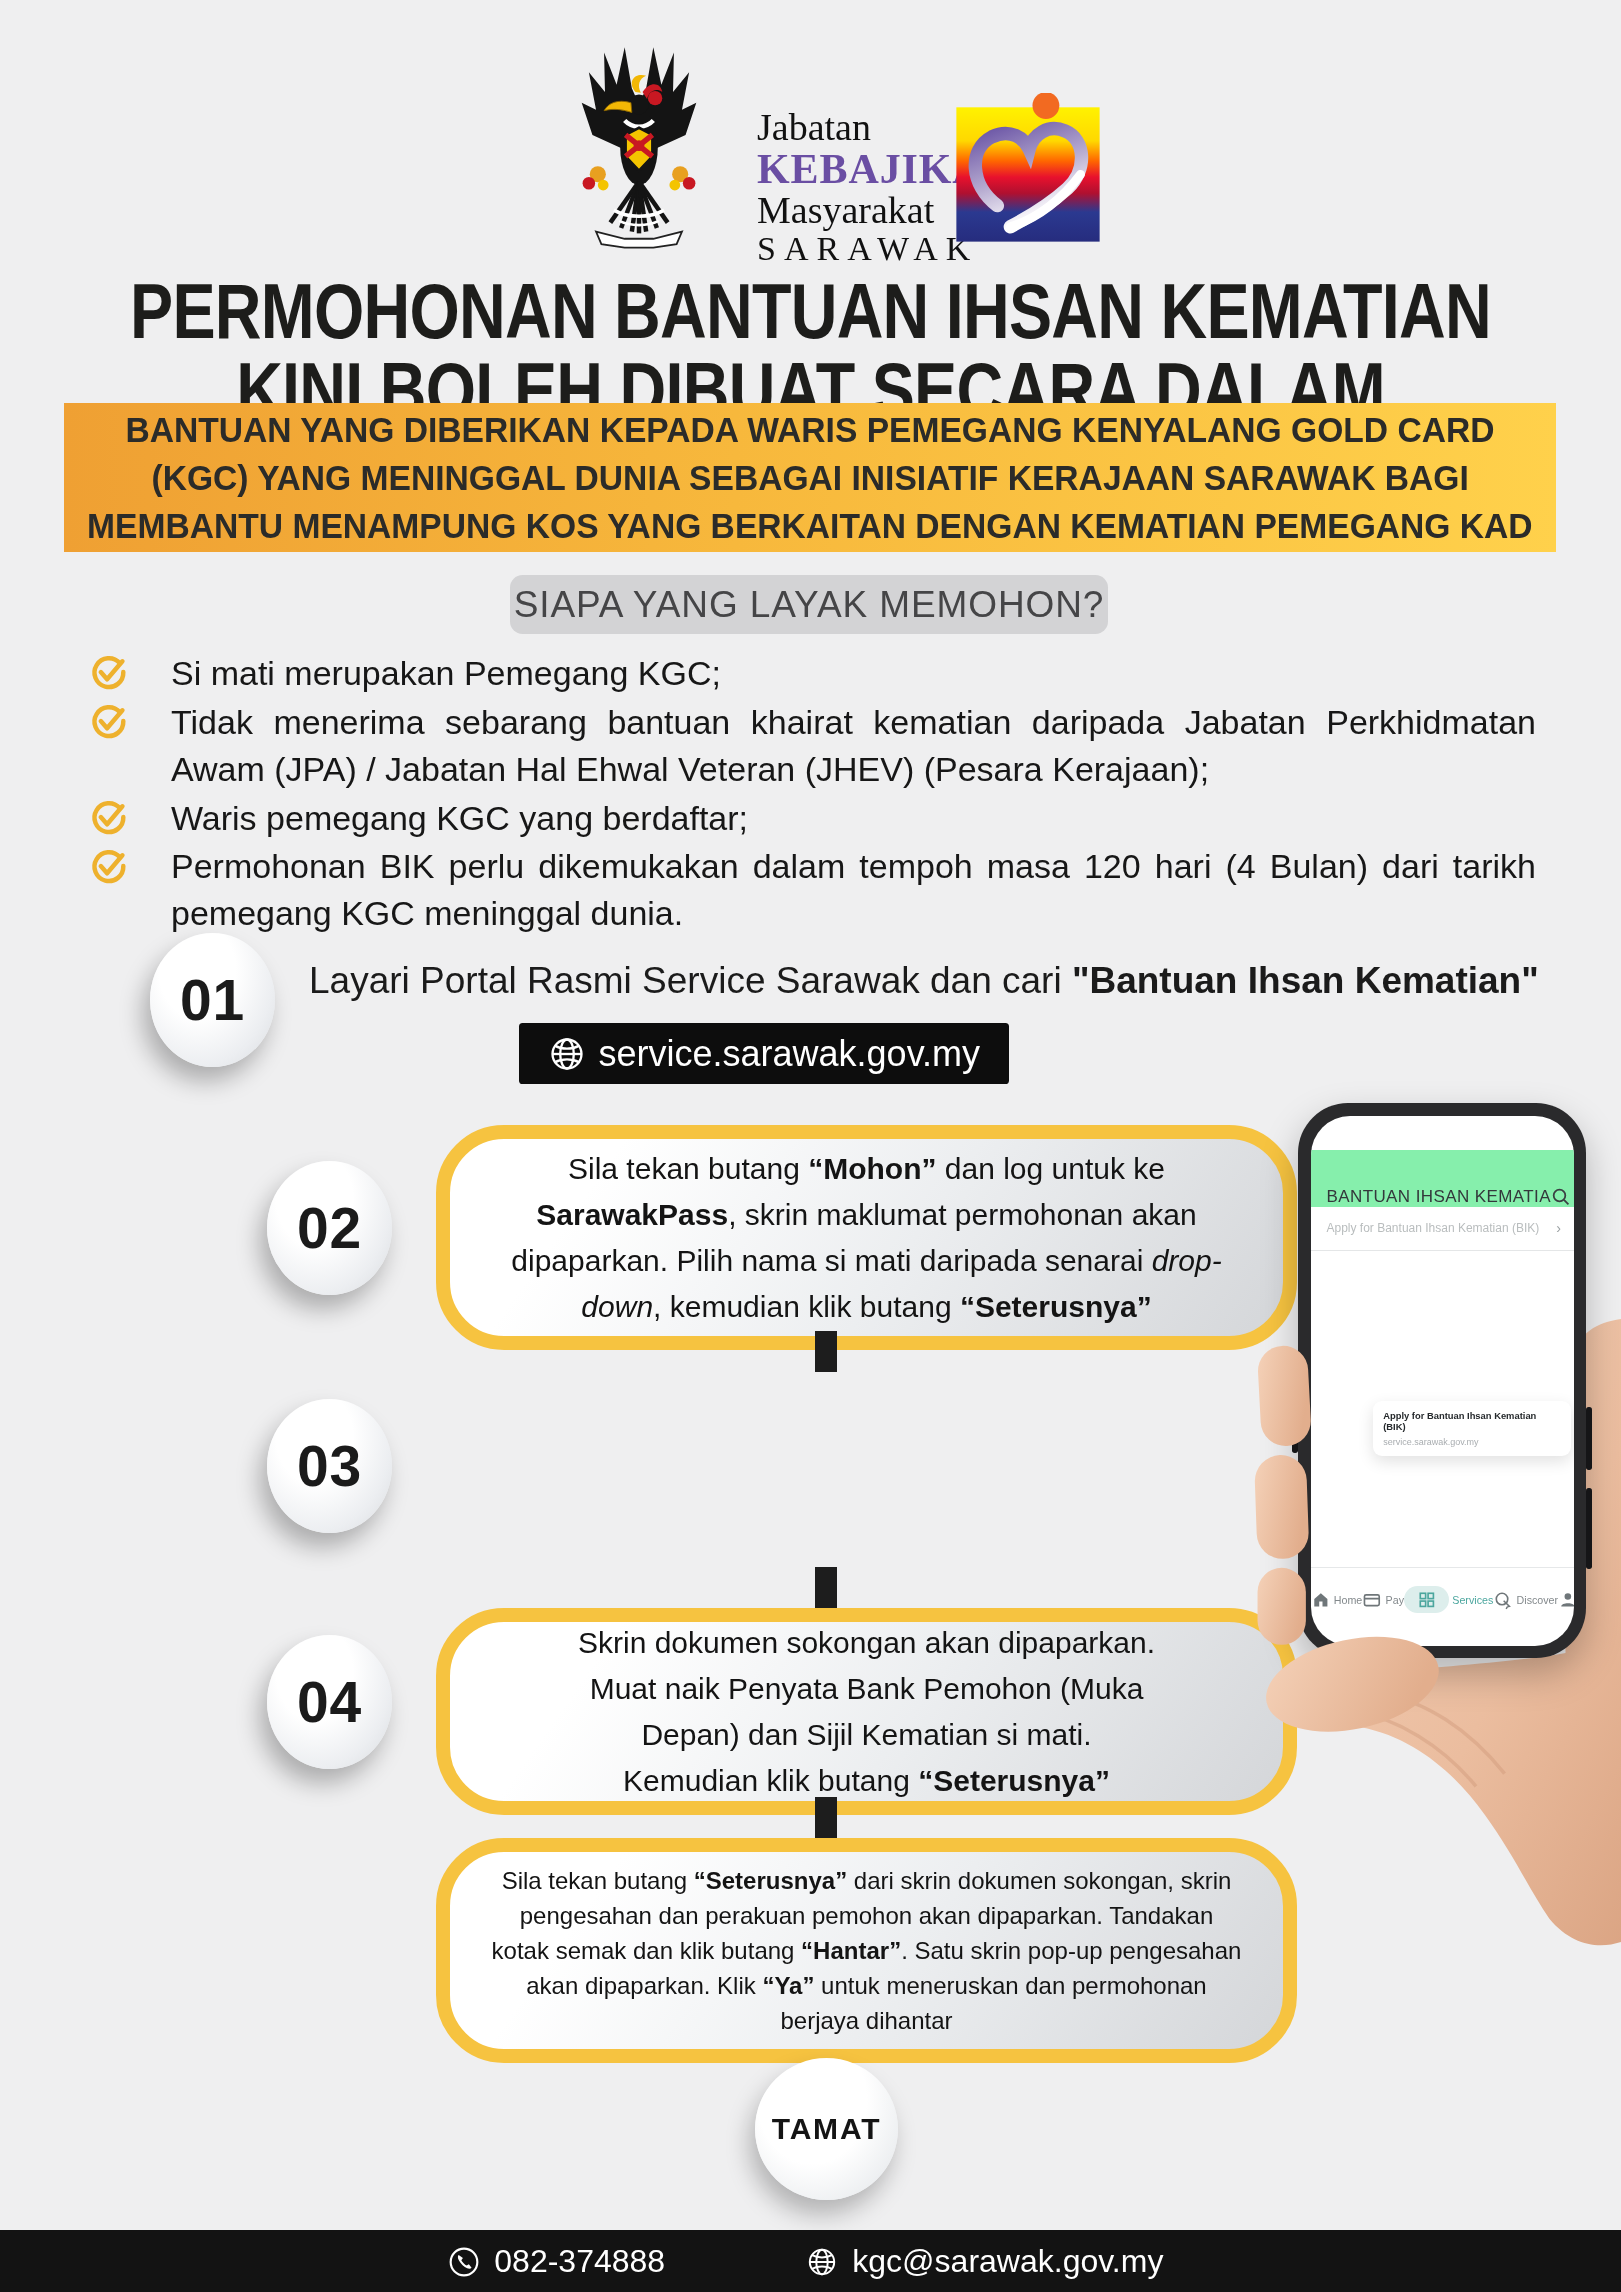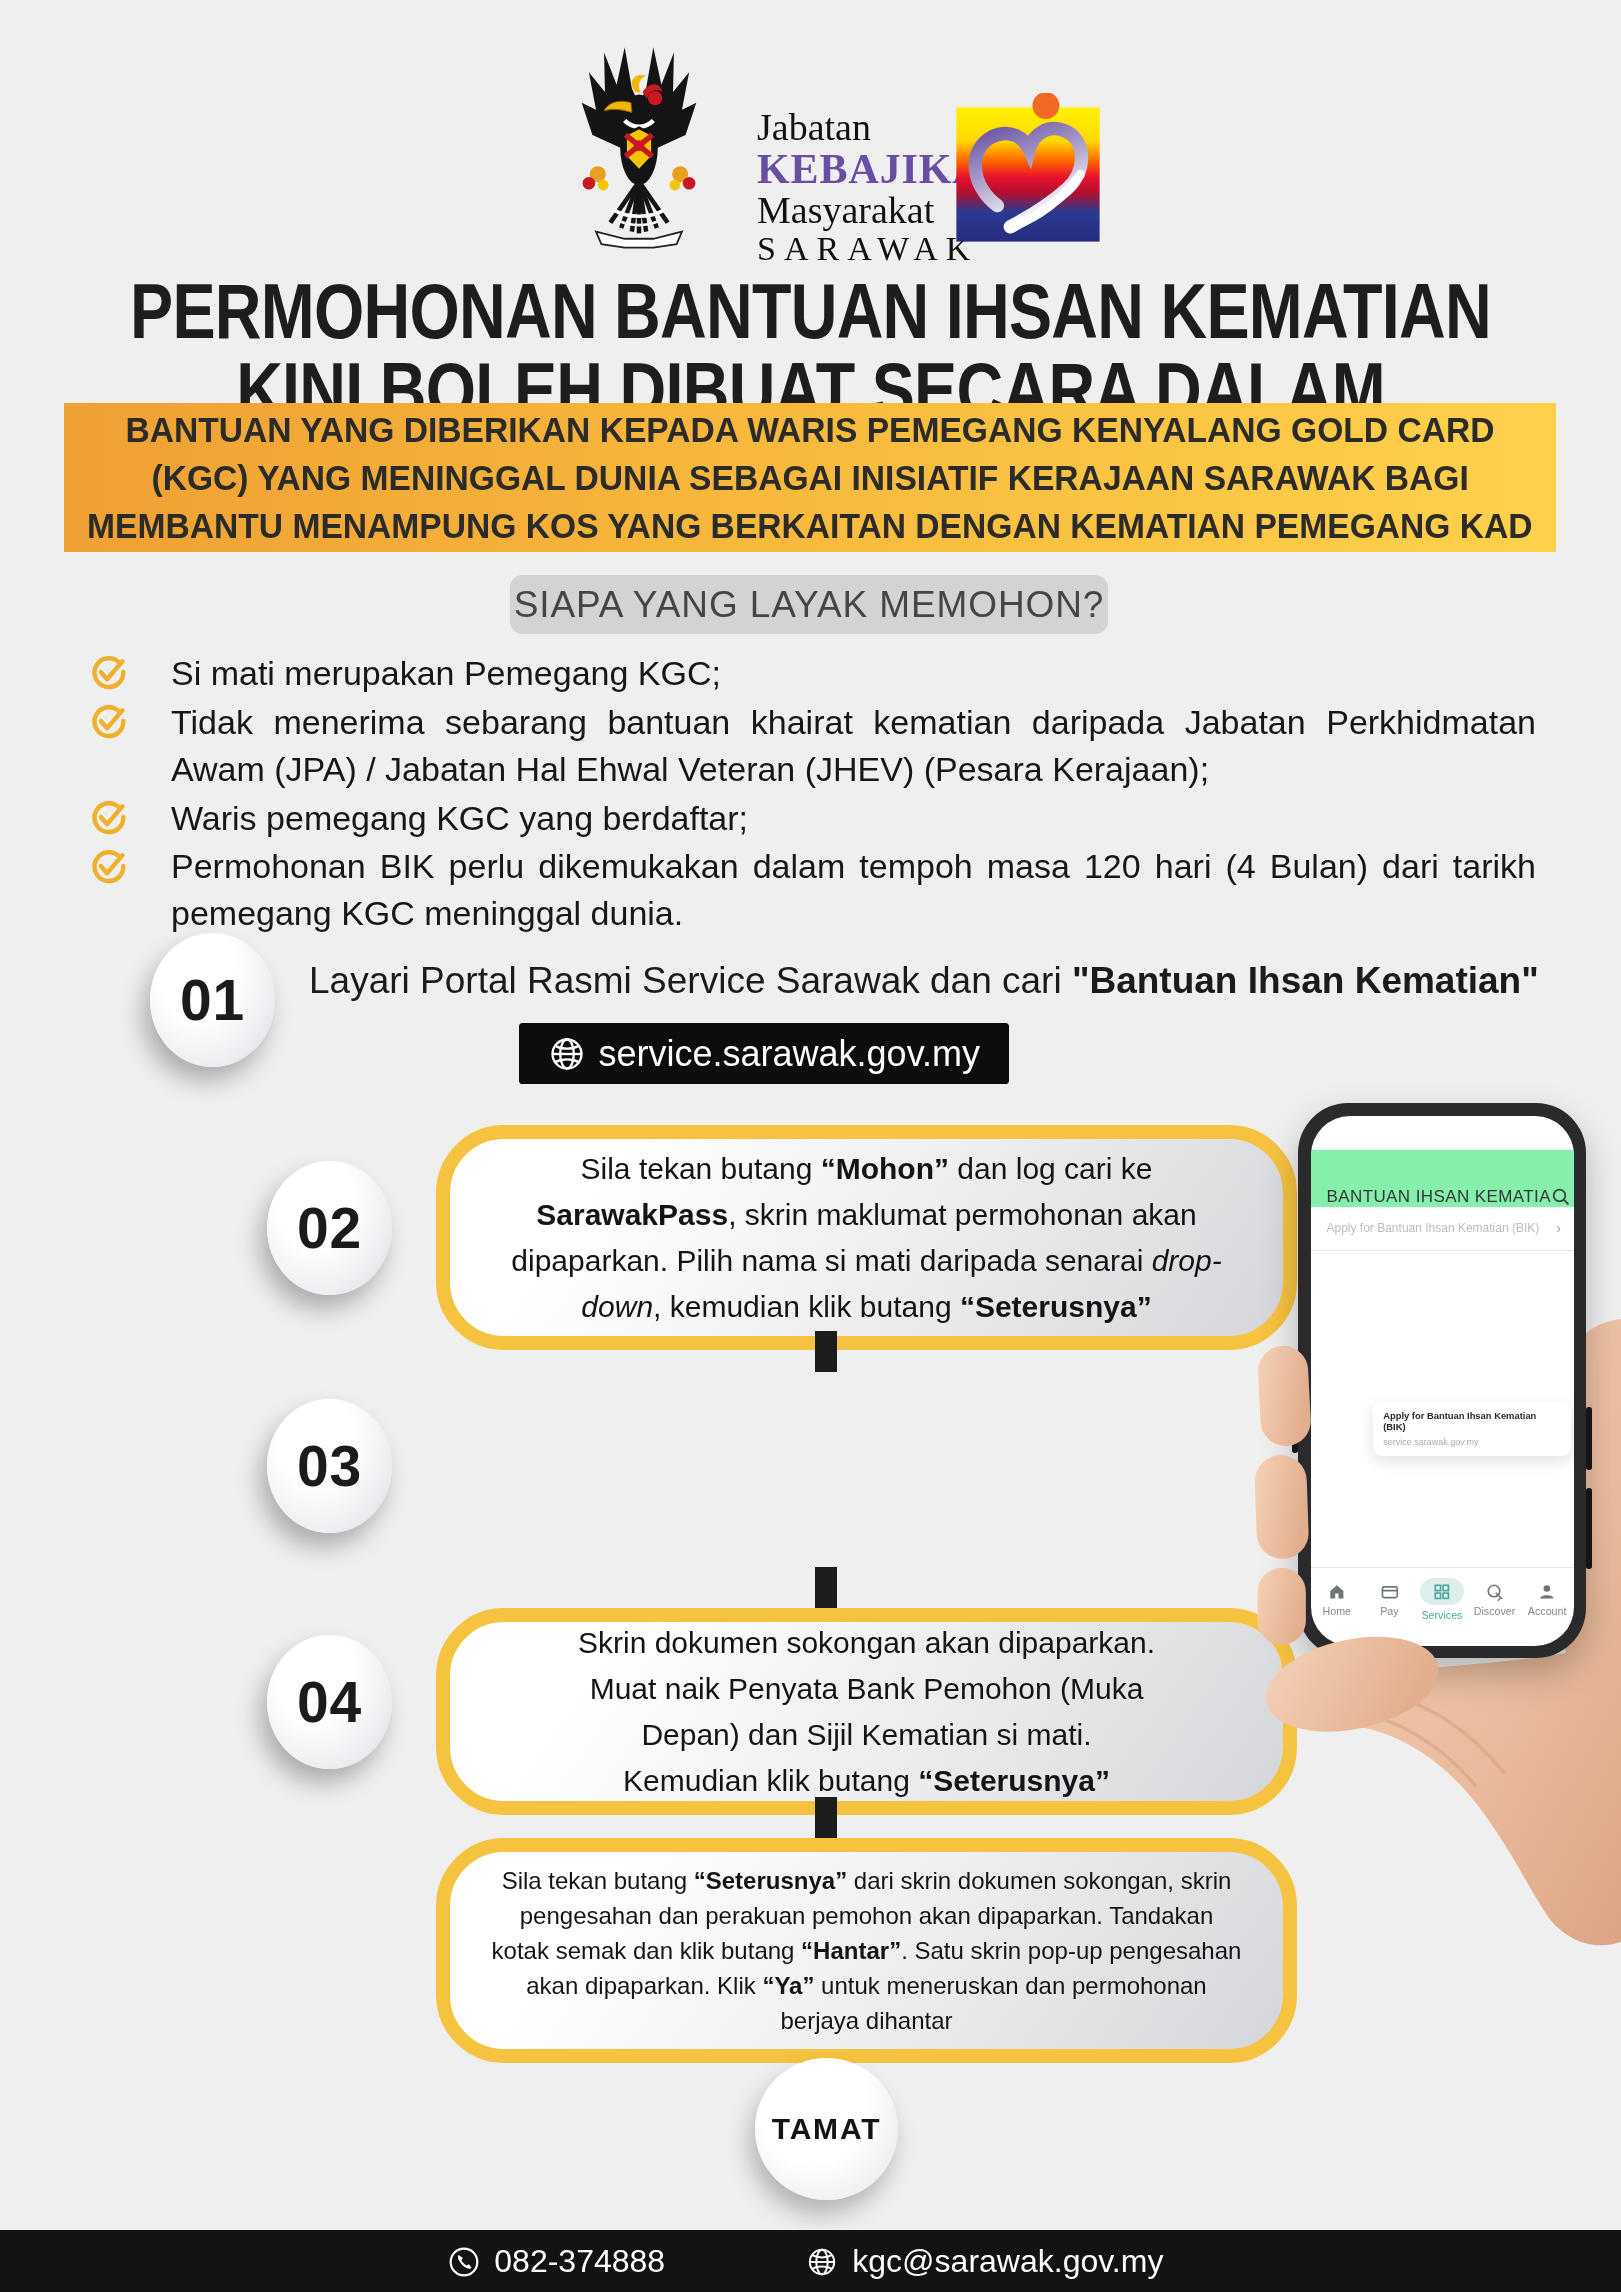--- a/index.html
+++ b/index.html
@@ -84,21 +84,21 @@
   #app-row{position:absolute;left:0;top:91px;width:263px;height:43px;display:flex;align-items:center;
            border-bottom:0.9px solid #e4e6e7;}
   #app-row .row-label{margin-left:16px;font-size:12px;color:#b9bdbe;flex:1;}
   #app-row .chev{margin-right:12.5px;color:#9aa0a2;font-size:14.3px;}
   #tooltip{position:absolute;left:62px;top:285px;width:177px;background:#fff;border-radius:9px;
            box-shadow:0 5.4px 16px rgba(0,0,0,0.12);padding:9px 10.7px;}
   #tooltip .tt{font-size:9.4px;font-weight:700;color:#25292c;}
   #tooltip .tu{font-size:9px;color:#a9adb0;margin-top:5.4px;}
   #nav{position:absolute;left:0;bottom:14.3px;width:263px;height:63px;border-top:0.9px solid #e6e8e9;
        display:flex;}
-  .nav-item{flex:1;display:flex;flex-direction:column;align-items:center;justify-content:center;gap:3.6px;}
+  .nav-item{flex:1;display:flex;flex-direction:row;align-items:center;justify-content:center;gap:3.6px;}
   .nav-item .lbl{font-size:10.7px;color:#83898c;}
   .nav-item.active .lbl{color:#4ba69e;}
   .nav-item.active .ico-wrap{background:#ddeeec;border-radius:16px;padding:3.6px 12.5px;}
 
   svg{display:block;}
 </style>
 </head>
 <body>
 
 <div id="poster">
@@ -244,21 +244,21 @@
             <line x1="5" y1="21" x2="37" y2="21"></line>
             <path d="M8 12 C15 16 27 16 34 12 M8 30 C15 26 27 26 34 30"></path>
           </g>
         </svg>
     </span>
     <span>service.sarawak.gov.my</span>
   </div>
 
   <div class="num-circle" style="left:267px;top:1161px;">02</div>
   <div class="step-box" style="top:1125px;height:179px;">
-    <div class="bt"><span>Sila tekan butang </span><span class="b">“Mohon”</span><span> dan  log cari ke </span><span class="b">SarawakPass</span><span>, skrin maklumat permohonan akan dipaparkan. Pilih nama si mati daripada senarai </span><span class="i">drop-down</span><span>, kemudian klik butang </span><span class="b">“Seterusnya”</span></div>
+    <div class="bt"><span>Sila tekan butang </span><span class="b">“Mohon”</span><span> dan  log untuk ke </span><span class="b">SarawakPass</span><span>, skrin maklumat permohonan akan dipaparkan. Pilih nama si mati daripada senarai </span><span class="i">drop-down</span><span>, kemudian klik butang </span><span class="b">“Seterusnya”</span></div>
   </div>
 
   <div class="conn" style="top:1331px;height:41px;"></div>
 
   <div class="num-circle" style="left:267px;top:1399px;">03</div>
 
   <div class="conn" style="top:1567px;height:43px;"></div>
 
   <div class="num-circle" style="left:267px;top:1635px;">04</div>
   <div class="step-box" style="top:1608px;height:161px;">

